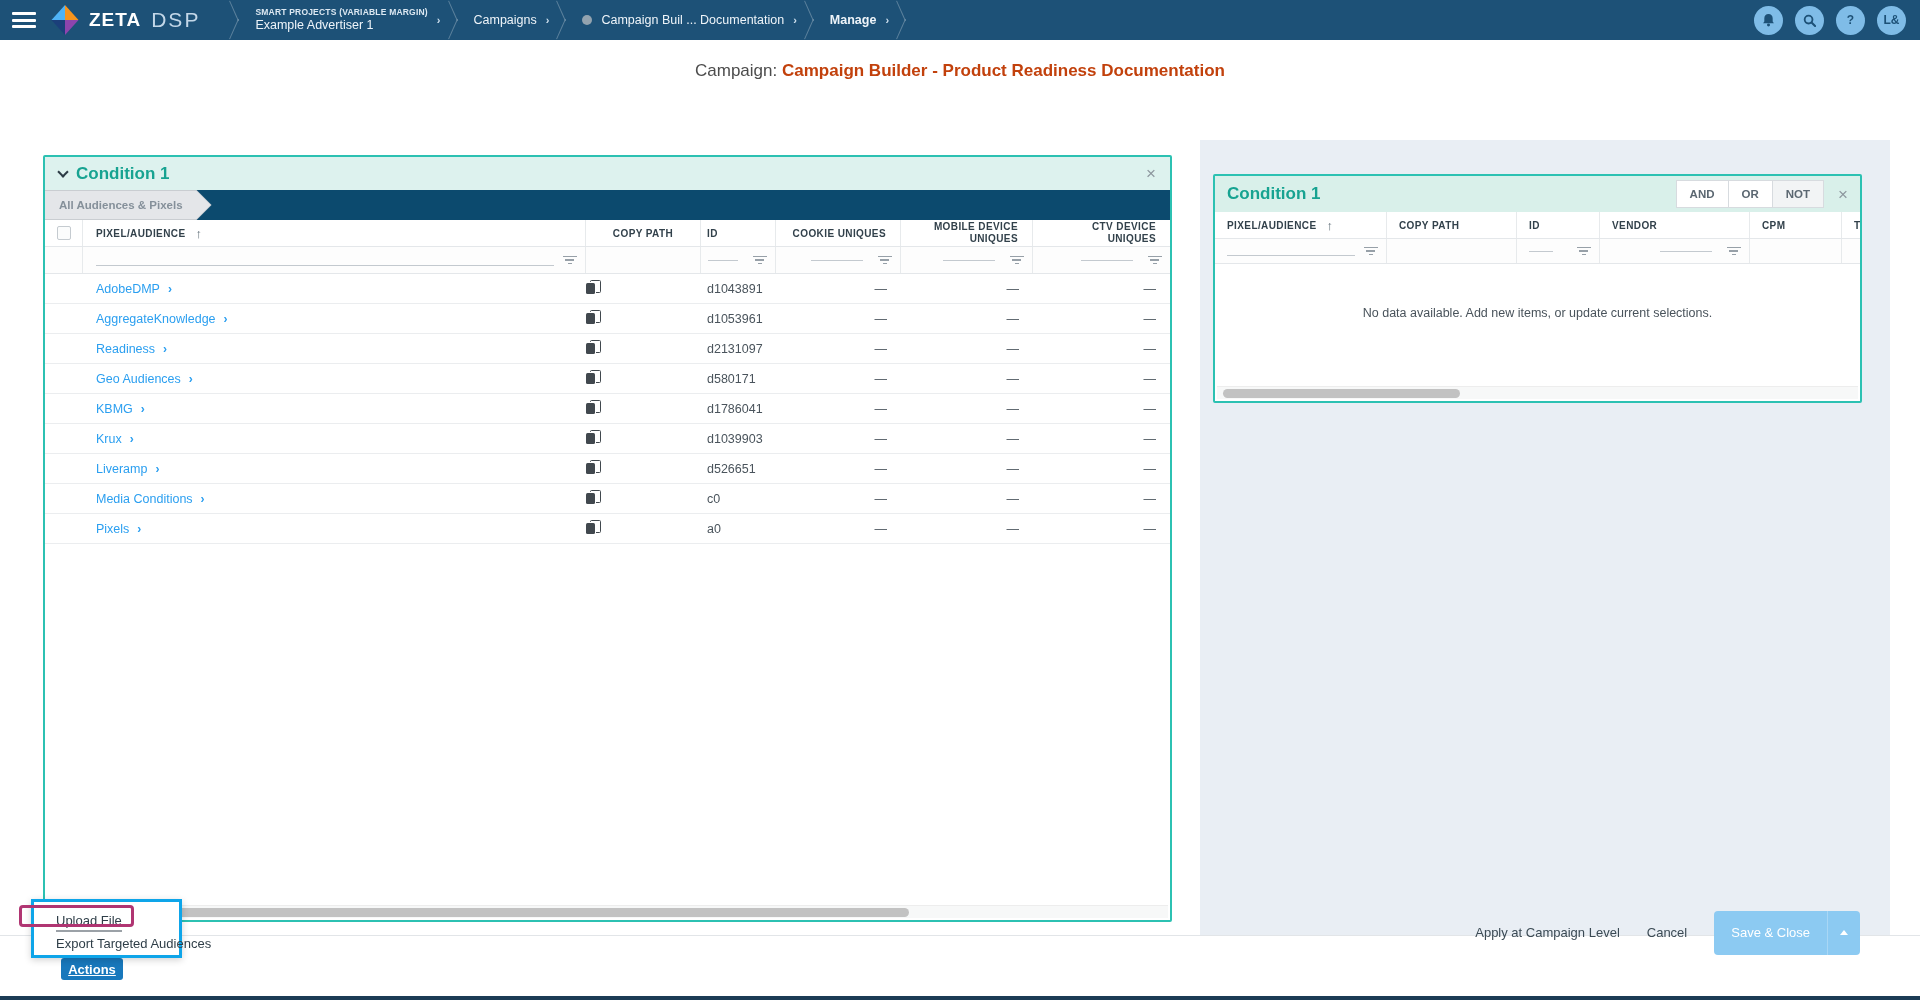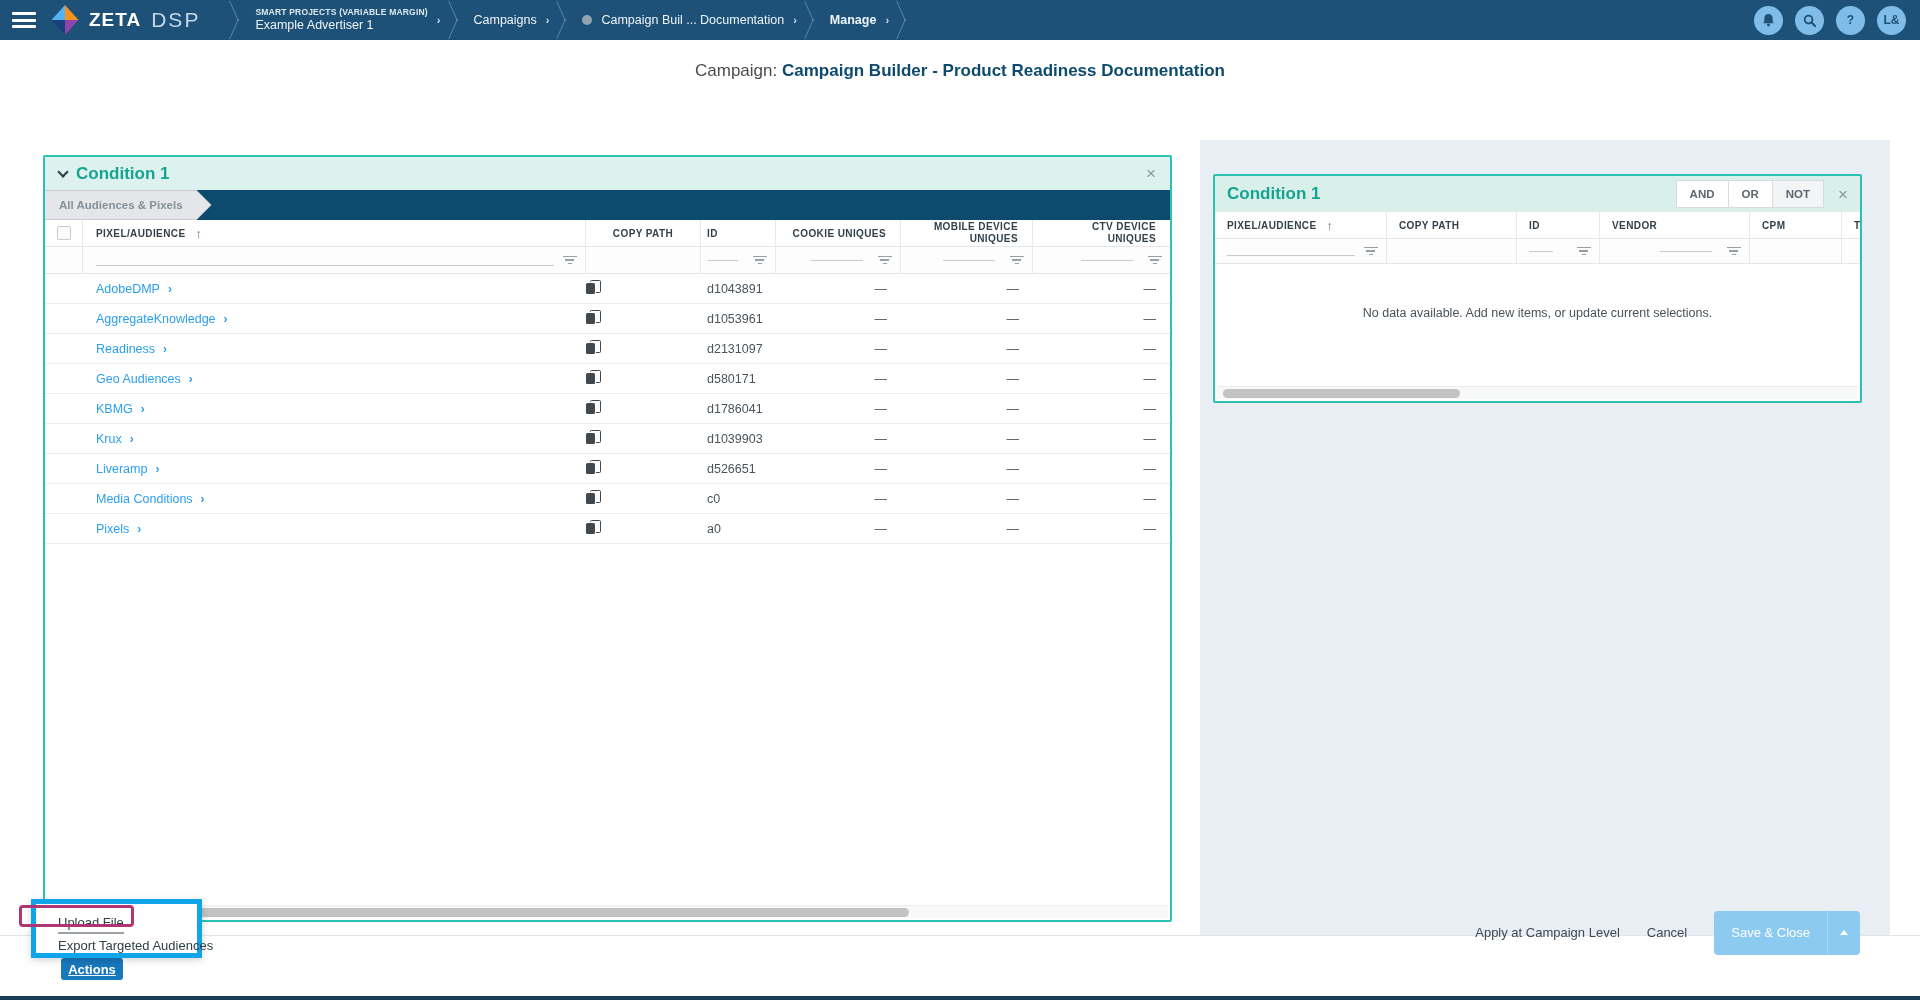--- a/index.html
+++ b/index.html
@@ -23,21 +23,21 @@
   .crumb-eyebrow { font-size:8.5px; letter-spacing:.2px; color:#dce8f2; font-weight:bold; }
   .crumb-chev { font-size:11px; color:#cfe0ee; margin-left:9px; font-weight:bold; }
   .crumb-dot { width:10px; height:10px; border-radius:50%; background:#93a3af; margin-right:9px; }
   .crumb-bold { font-weight:bold;text-align:center; }
   .topbar-right { margin-left:auto; display:flex; align-items:center; gap:12px; padding-right:14px; }
   .tb-circle { width:29px; height:29px; border-radius:50%; background:#7fbce7; color:#1d5177; display:flex; align-items:center; justify-content:center; cursor:pointer; font-weight:bold; font-size:12px; }
   .tb-circle svg { display:block; }
 
   
   .page-title { position:absolute; top:61px; left:0; width:1920px; text-align:center; font-size:17px; color:#4c4c4c; }
-  .page-title b { color:#0c4a6e;margin-top:21px; }
+  .page-title b { color:#c2410c;margin-top:21px; }
 
   
   .toolbar { position:absolute; left:44px; top:103px; height:30px; display:flex; }
   .searchbox { width:845px; height:30px; border:1px solid #d8dde2; border-radius:3px; background:#fff; display:flex; align-items:center; }
   .searchbox input { flex:1; border:none; outline:none; font-size:12.5px; color:#3b4a54; padding:0 12px; font-family:"Liberation Sans",sans-serif; background:transparent; }
   .searchbox input::placeholder { color:#8d959c; }
   .search-glyph { margin-right:10px; }
   .tb-select { width:134px; height:30px; margin-left:8px; border:1px solid #d8dde2; border-radius:3px; background:#fff; display:flex; align-items:center; font-size:12.5px; color:#3b4a54; padding:0 10px; cursor:pointer; }
   .tb-select .dd-chev { margin-left:auto; width:9px; height:9px; border-left:1.5px solid #9aa4ac; border-bottom:1.5px solid #9aa4ac; transform:rotate(-45deg) translateY(-2px); }
   .tb-btn { height:30px; margin-left:8px; border:1px solid #d8dde2; border-radius:3px; background:#fff; display:flex; align-items:center; justify-content:center; font-size:12.5px; color:#3e5568; padding:0 13px; cursor:pointer; white-space:nowrap; }
@@ -113,21 +113,21 @@
   .footer-right { position:absolute; right:60px; top:916px; height:33px; display:flex; align-items:center; gap:27px; }
   .flink { font-size:13px; color:#3b4a54; cursor:pointer; white-space:nowrap; }
   .save-group { display:flex; height:44px;border-radius:15px; }
   .save-btn { background:#8ccaf2; color:#fff; font-size:13px; display:flex; align-items:center; padding:0 17px; border-radius:4px 0 0 4px; cursor:pointer; }
   .save-caret { width:33px; background:#8ccaf2; border-left:1px solid #a9d7f5; border-radius:0 4px 4px 0; display:flex; align-items:center; justify-content:center; cursor:pointer; }
   .save-caret i { width:0; height:0; border-left:4.5px solid transparent; border-right:4.5px solid transparent; border-bottom:5.5px solid #fff; display:block; }
 
   .actions-btn { position:absolute; left:31px; top:958px; width:62px; height:22px; background:#1878bc; border-radius:3px; color:#fff; font-size:13px; font-weight:bold; display:flex; align-items:center; justify-content:center; cursor:pointer;margin-left:30px; }
   .actions-btn span { text-decoration:underline; }
 
-  .popup { position:absolute; left:31px; top:899px; width:171px; height:59px; background:#fff; border:5px solid #0ea5e9; box-shadow:0 2px 7px rgba(0,0,0,.18); z-index:20; padding-top:7px; }
+  .popup { position:absolute; left:31px; top:899px; width:151px; height:59px; background:#fff; border:3px solid #0ea5e9; box-shadow:0 2px 7px rgba(0,0,0,.18); z-index:20; padding-top:7px; }
   .popup-item { font-size:13px; color:#2f3e48; padding:4px 10px 4px 22px; cursor:pointer; white-space:nowrap; }
   .popup-item.first span { border-bottom:2px solid #9ba1a7; padding-bottom:2px; }
   .upload-highlight { position:absolute; left:19px; top:905px; width:115px; height:22px; border:3px solid #b03572; border-radius:4px; z-index:21; pointer-events:none; }
 
   .bottom-strip { position:absolute; left:0; bottom:0; width:1920px; height:4px; background:#1c3c55; }
 </style>
 </head>
 <body>
 
 <div class="screen">

